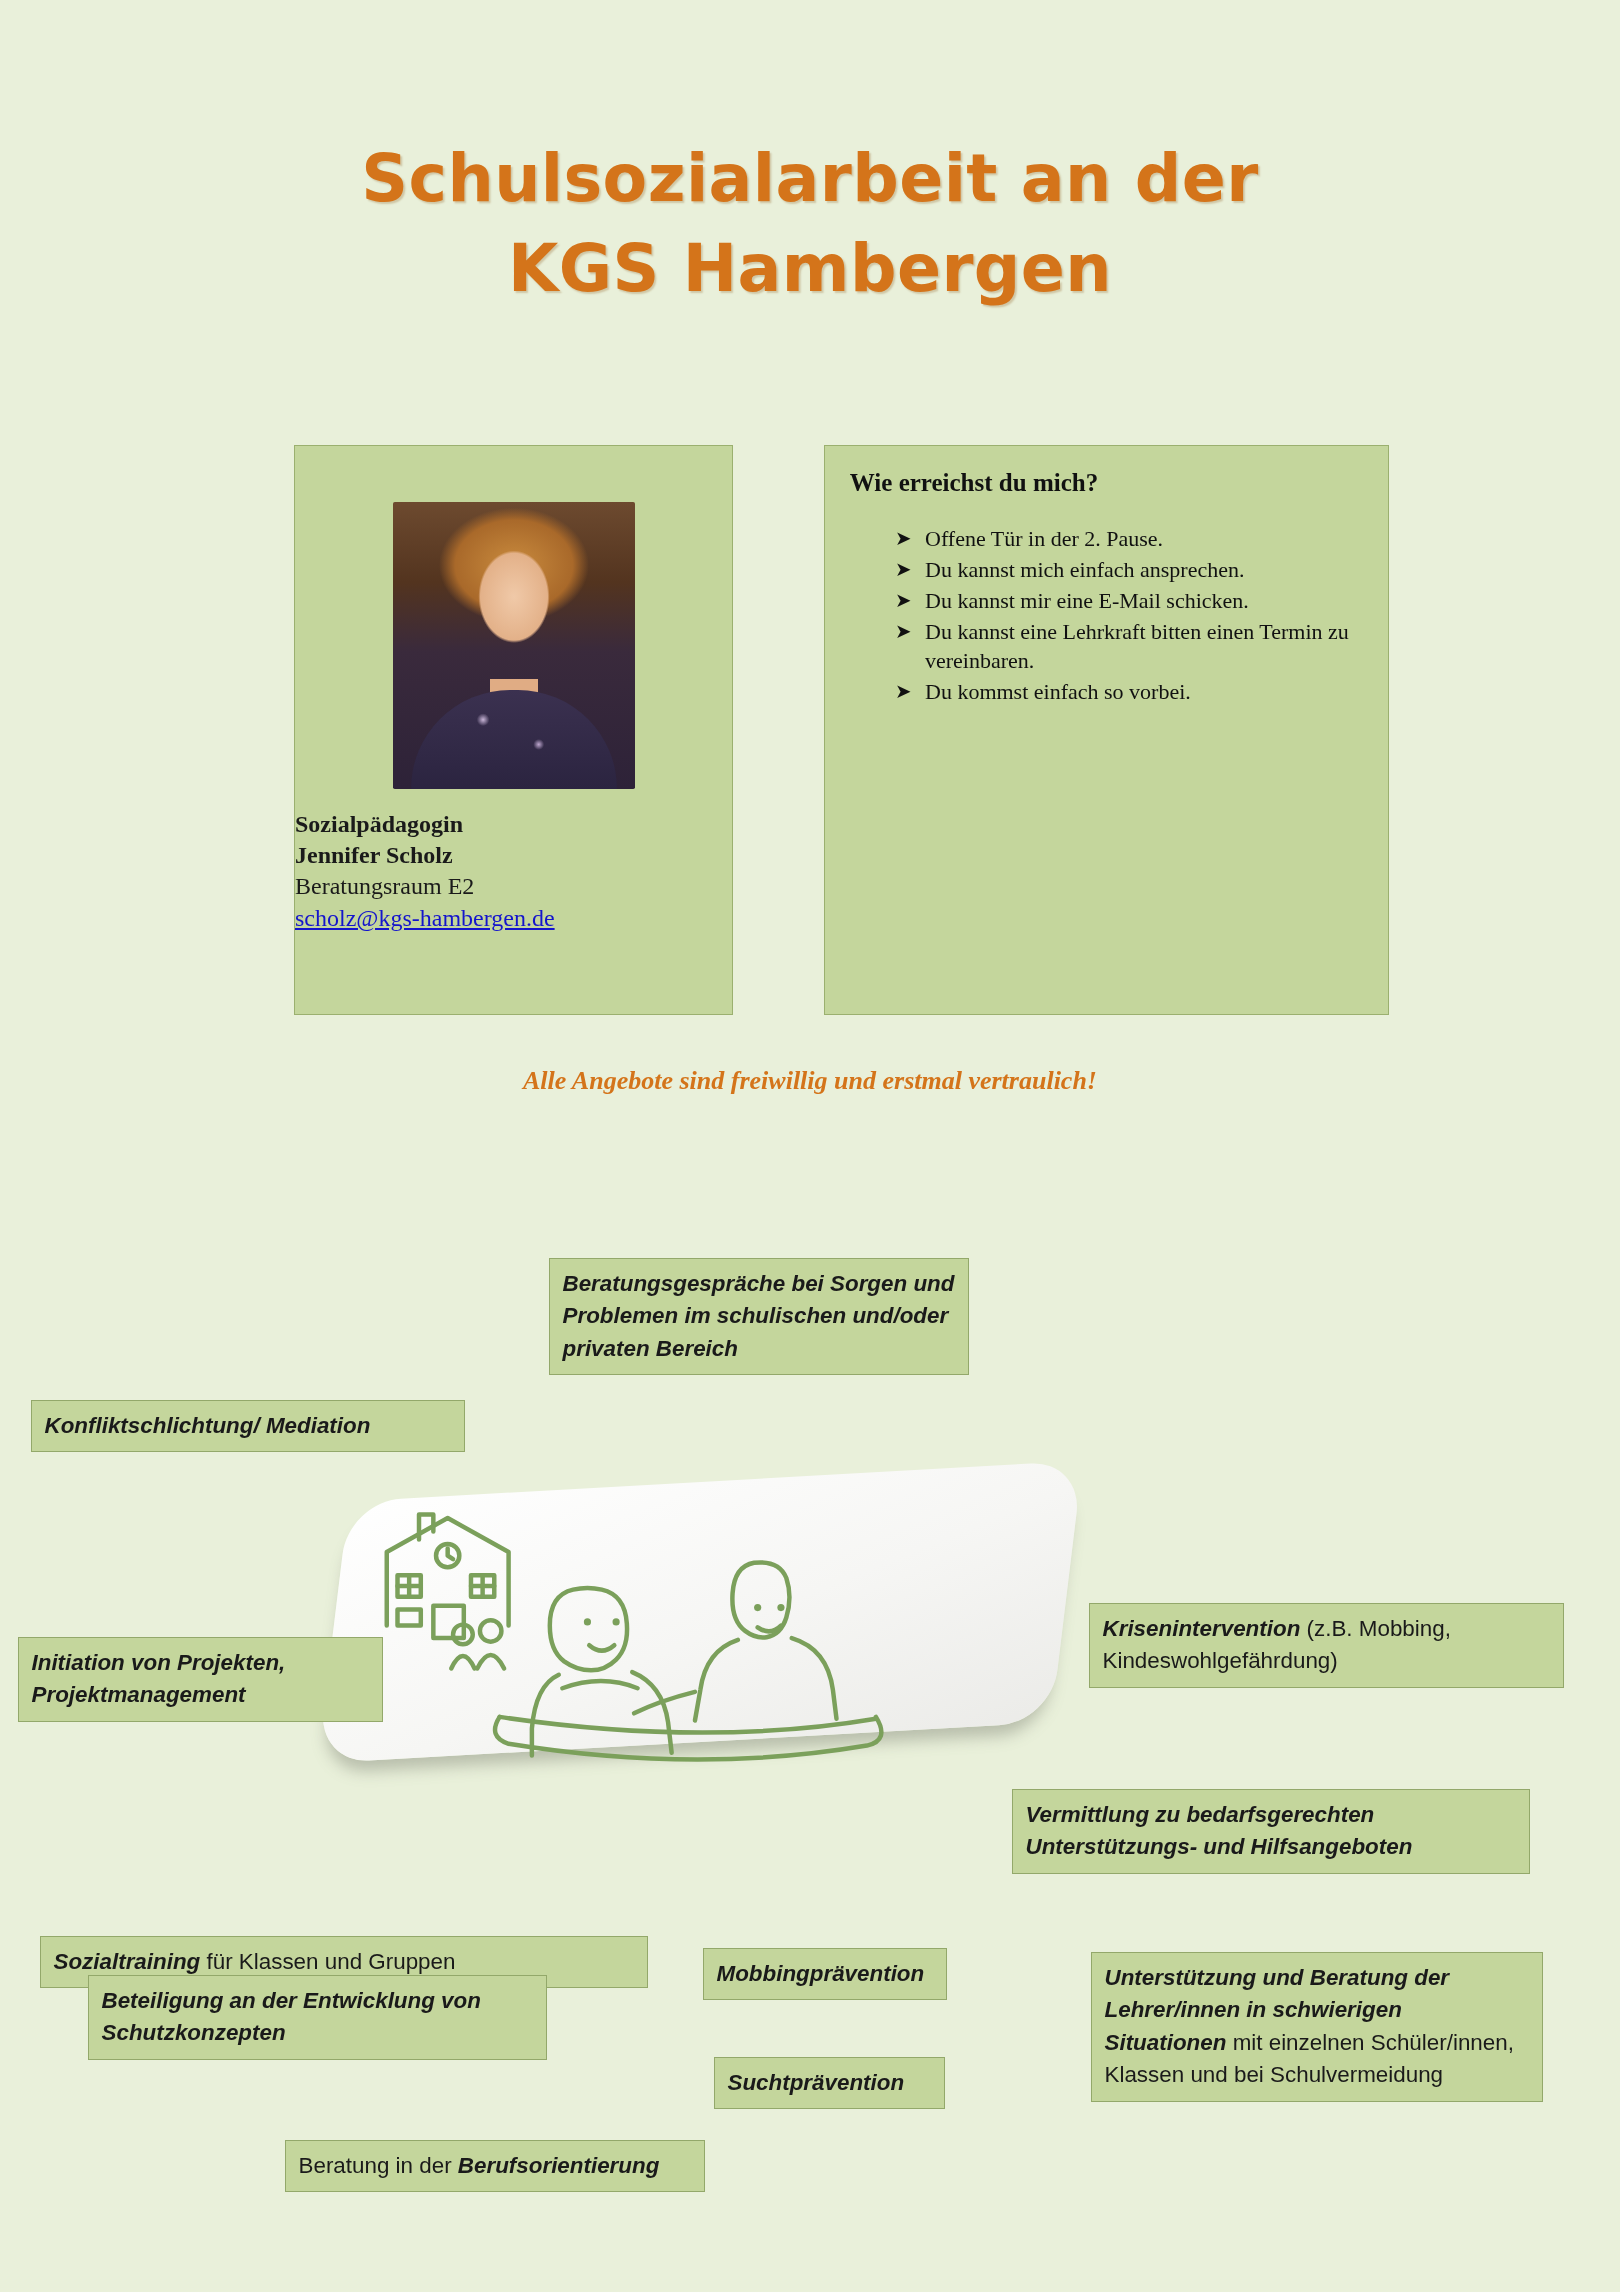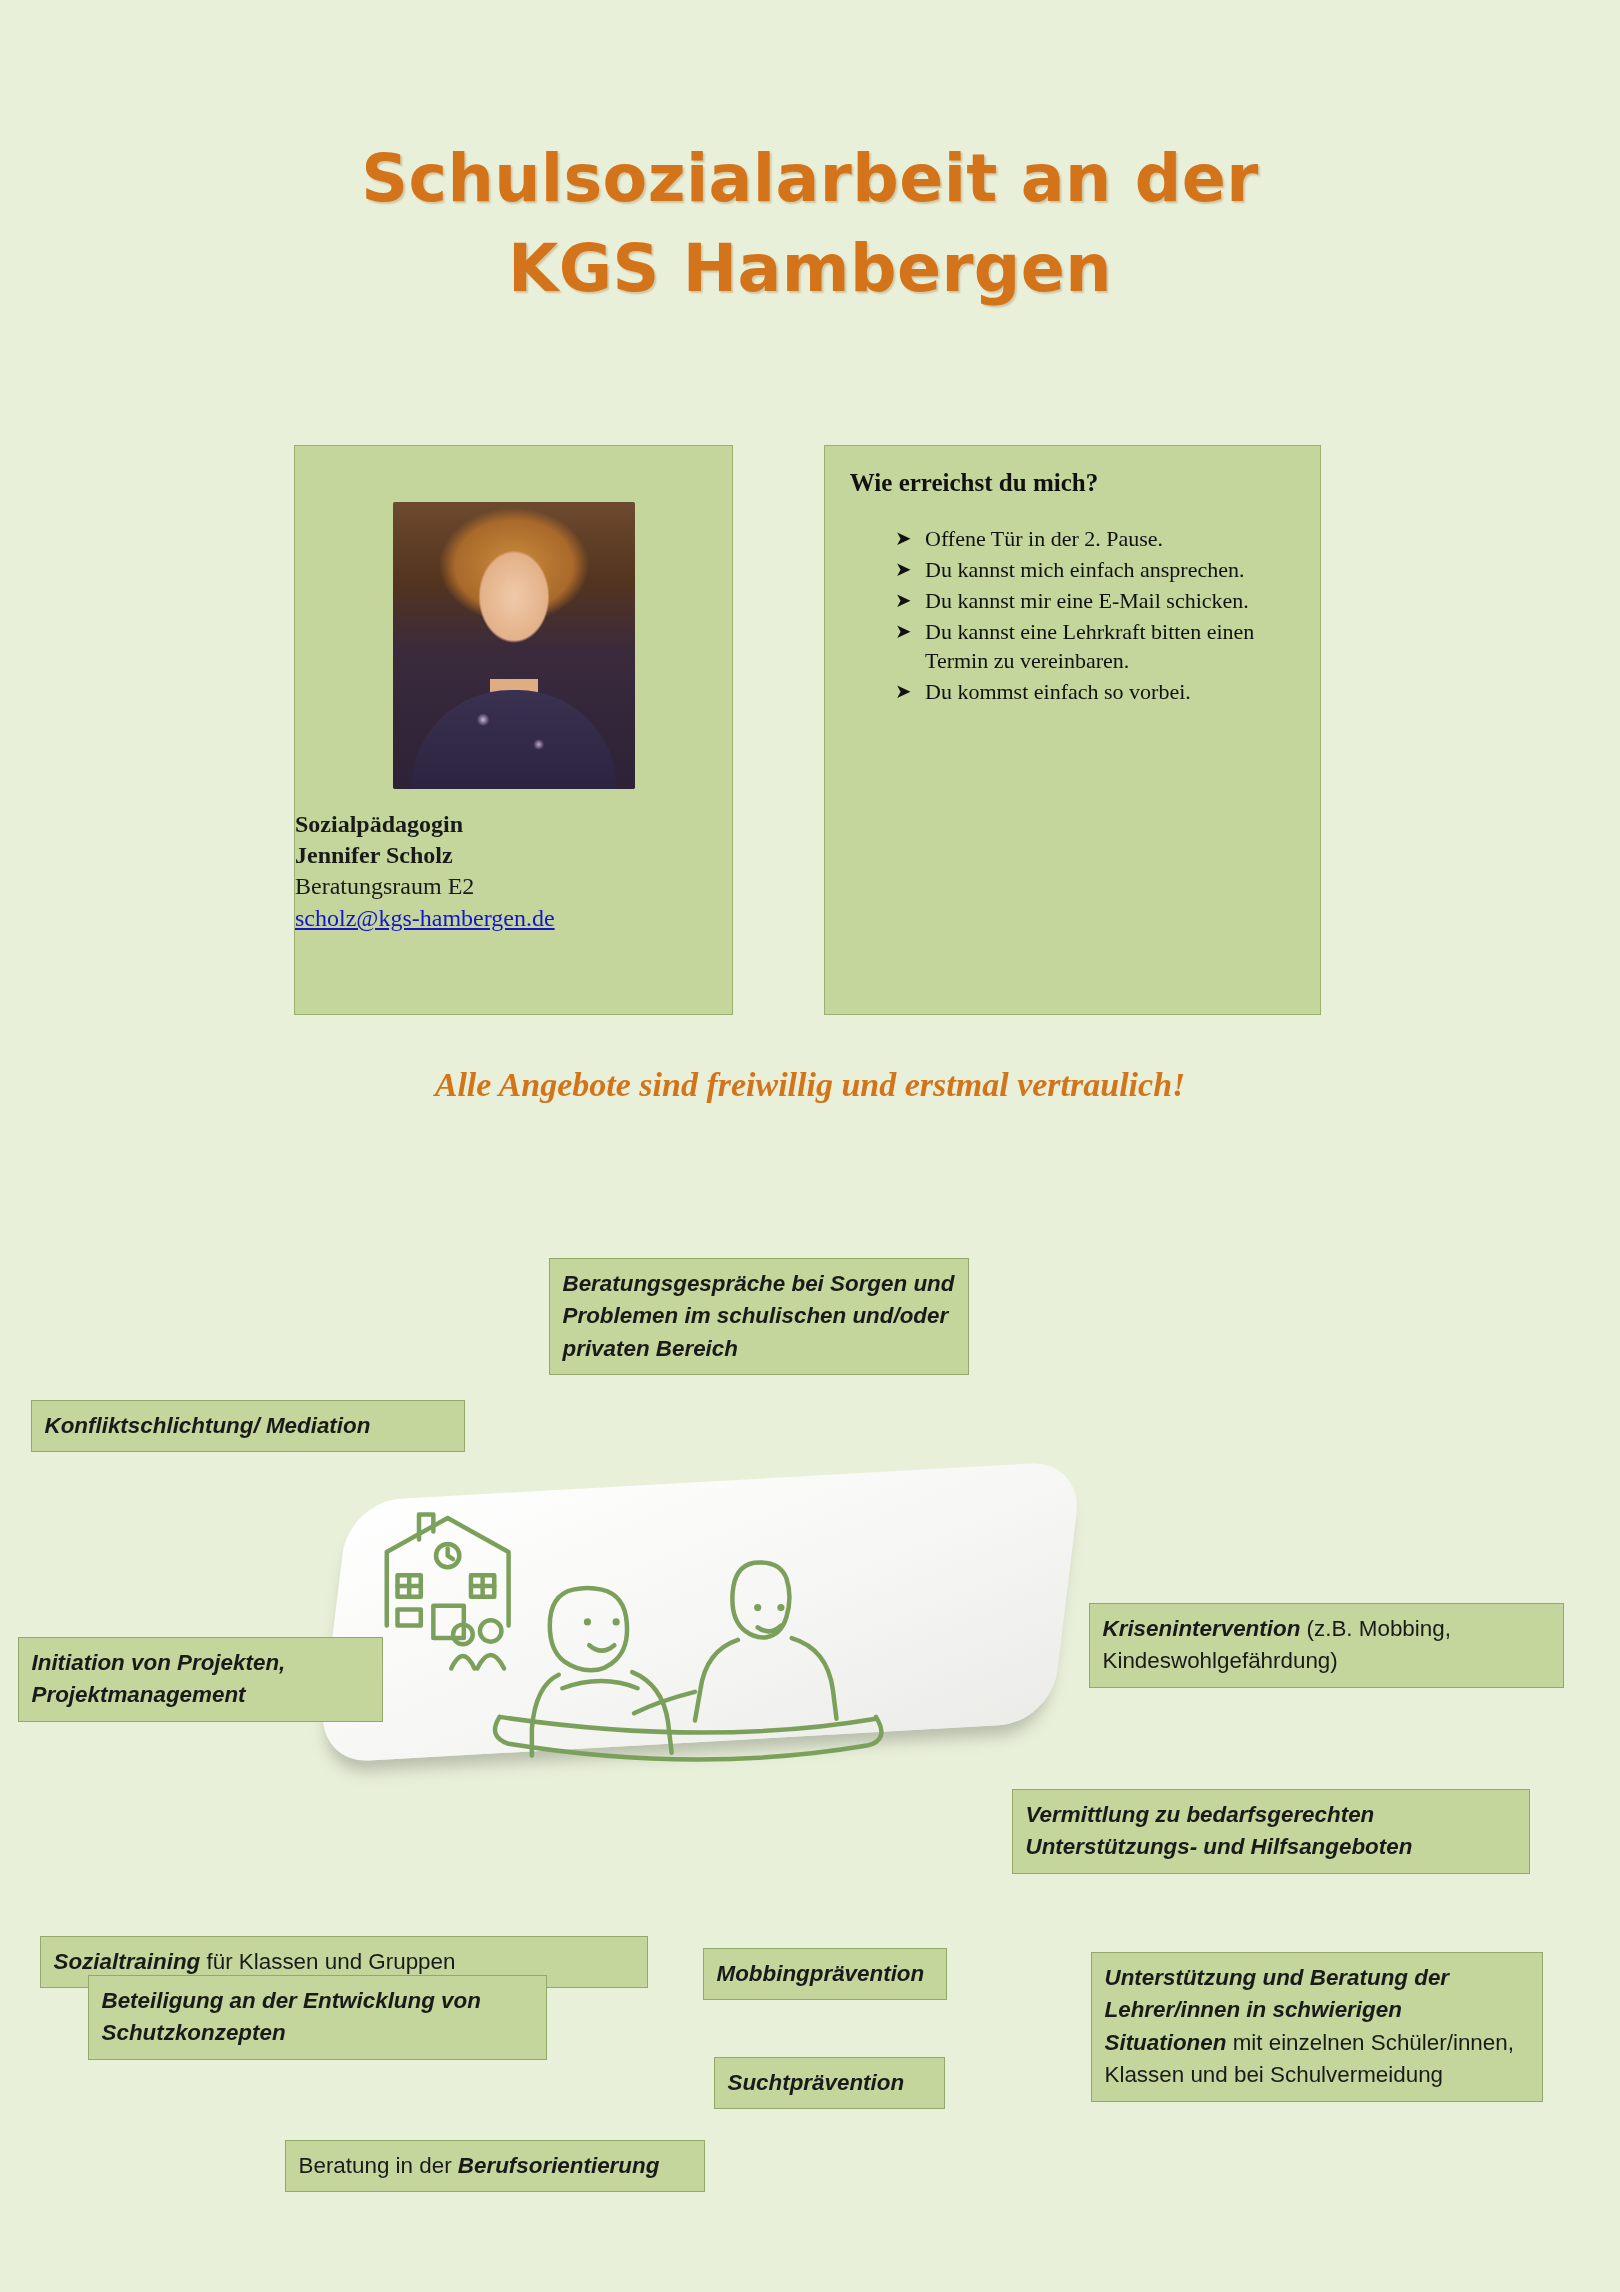--- a/index.html
+++ b/index.html
@@ -94,21 +94,21 @@
     display: block;
     color: #1414cc;
     text-decoration: underline;
     margin-top: 0.9px;
   }
 
   .contact-box {
     position: absolute;
     left: 824px;
     top: 445px;
-    width: 497px;
+    width: 565px;
     height: 570px;
     padding: 19.7px 23px 0 23px;
   }
   .contact-title {
     font-family: "Liberation Serif", serif;
     font-weight: bold;
     font-size: 25px;
     color: #111;
     margin: 3.6px 0 27px 1.8px;
   }
@@ -137,21 +137,21 @@
 
   .freewillig {
     position: absolute;
     left: 0;
     right: 0;
     top: 1066px;
     text-align: center;
     font-family: "Liberation Serif", serif;
     font-weight: bold;
     font-style: italic;
-    font-size: 34px;
+    font-size: 26px;
     color: #d4741a;
   }
 
   
   .illustration {
     position: absolute;
     left: 333px;
     top: 1482px;
     width: 766px;
     height: 296px;

